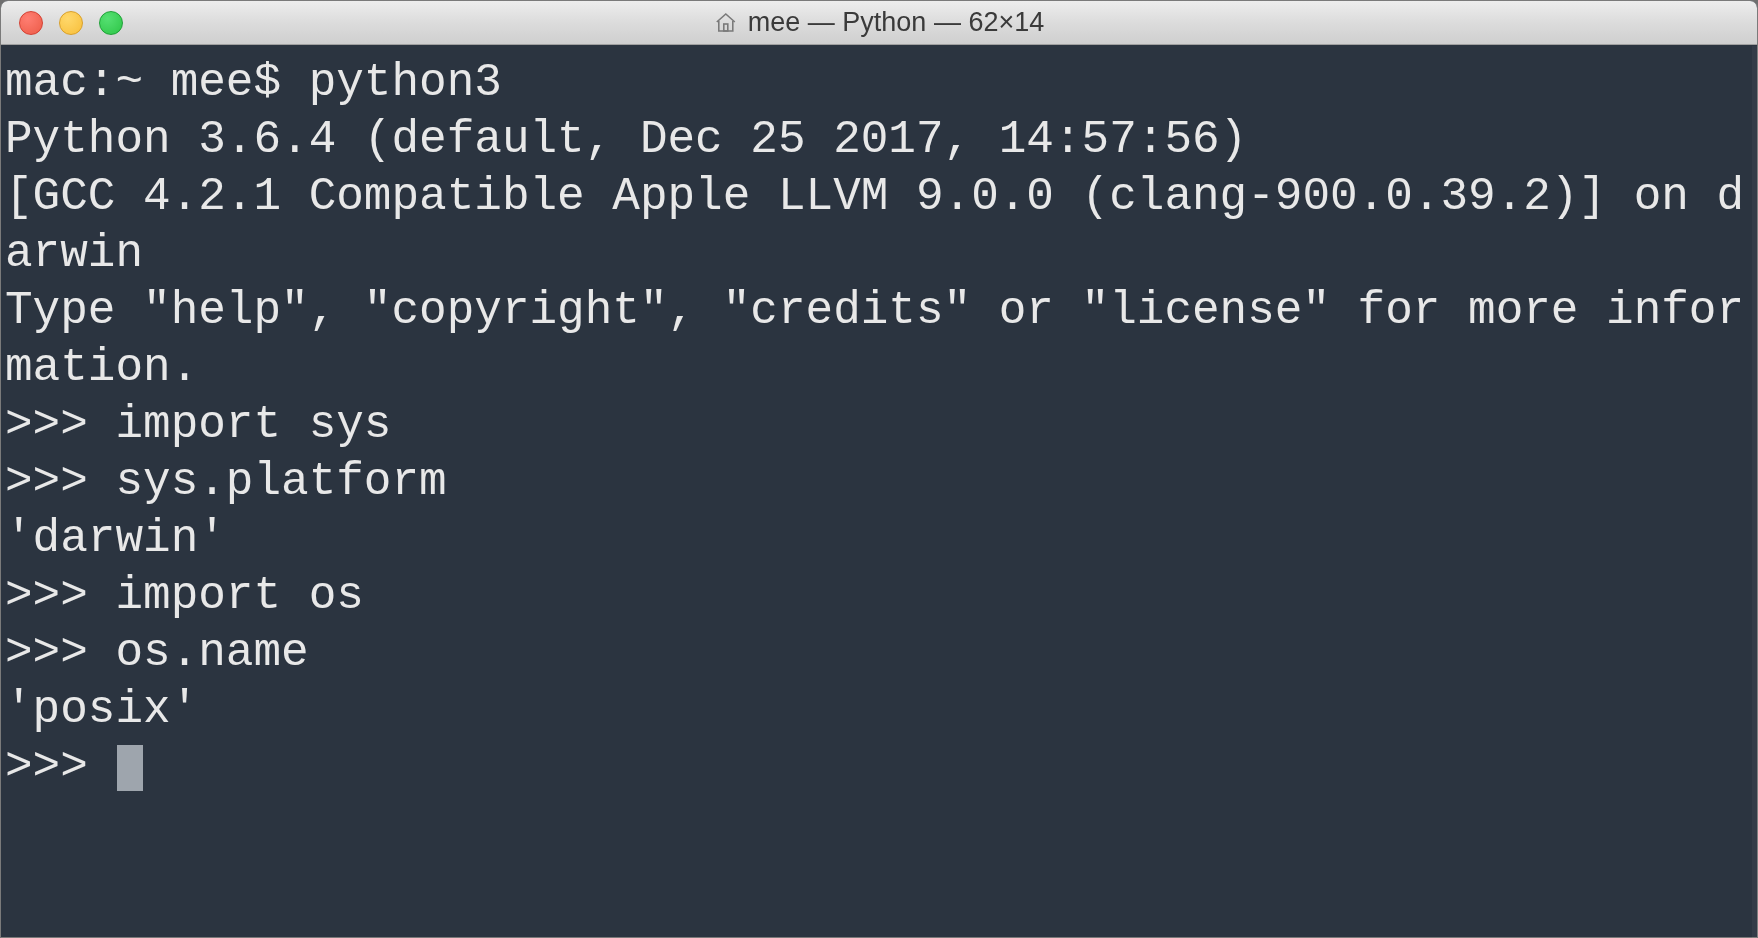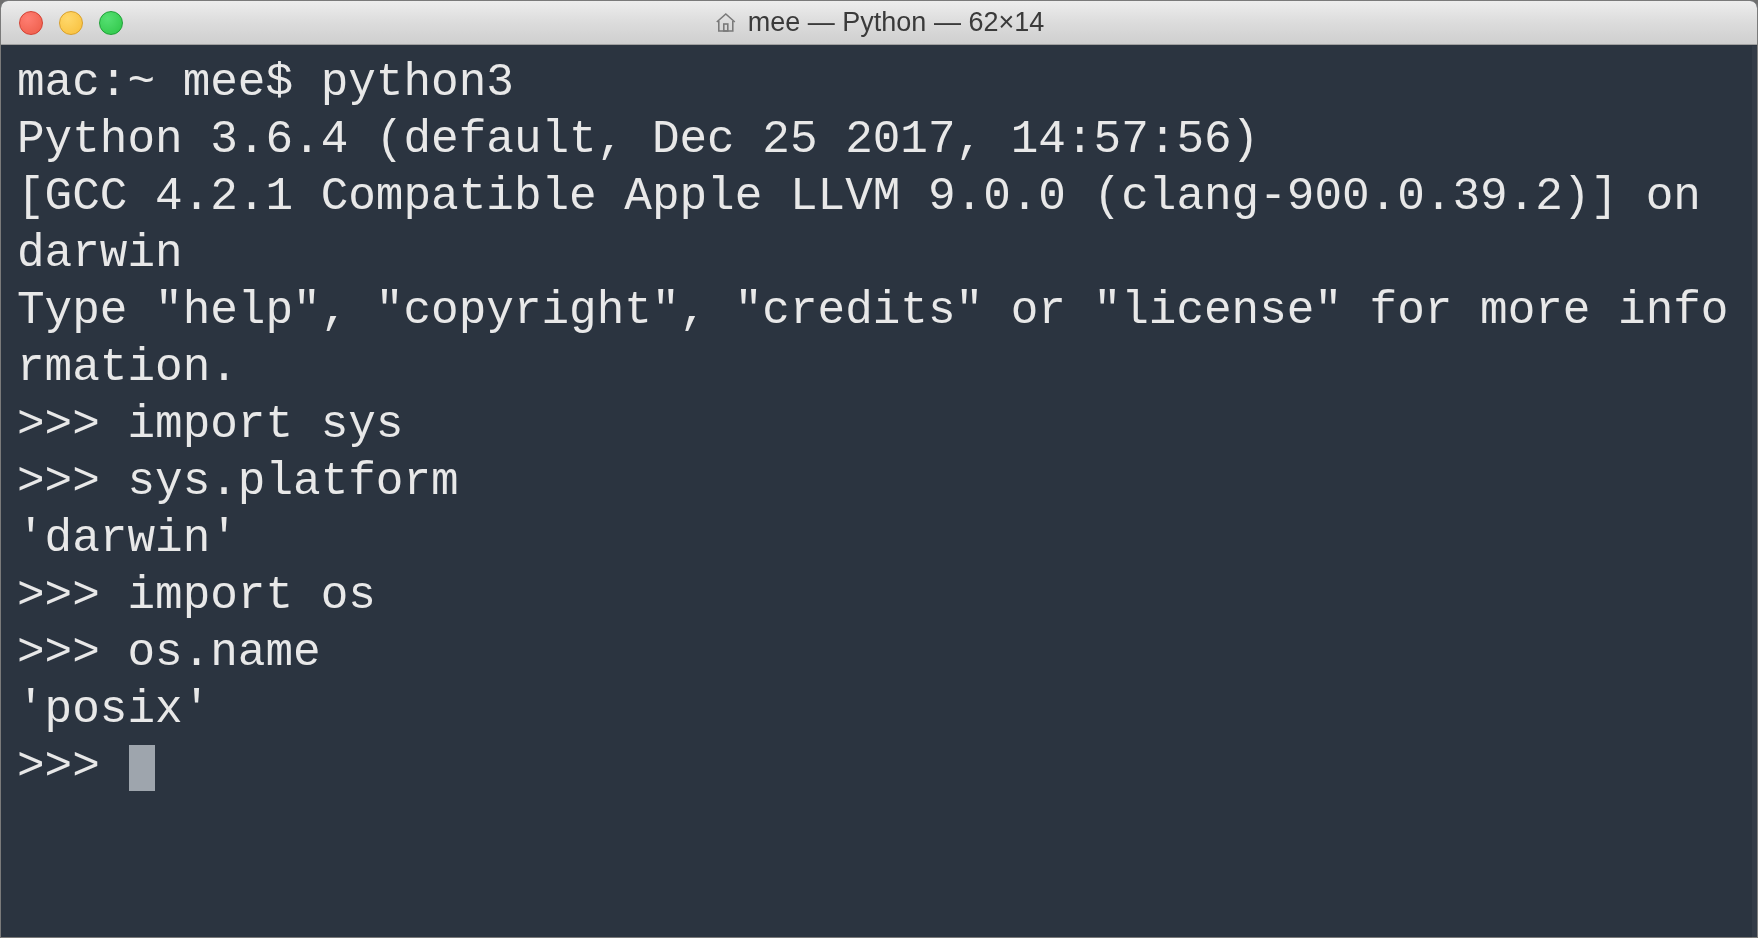--- a/index.html
+++ b/index.html
@@ -68,21 +68,21 @@
     }
     .home-icon {
       display: inline-flex;
       align-items: center;
       color: #7a7a7a;
     }
     .terminal-body {
       flex: 1;
       background: #2b3440;
       color: #e8e8e8;
-      padding: 10px 8px 10px 16px;
+      padding: 10px 8px 10px 4px;
       font-size: 46px;
       line-height: 1.24;
       white-space: pre-wrap;
       word-break: break-all;
       position: relative;
     }
     .cursor-block {
       display: inline-block;
       width: 0.55em;
       height: 1em;

